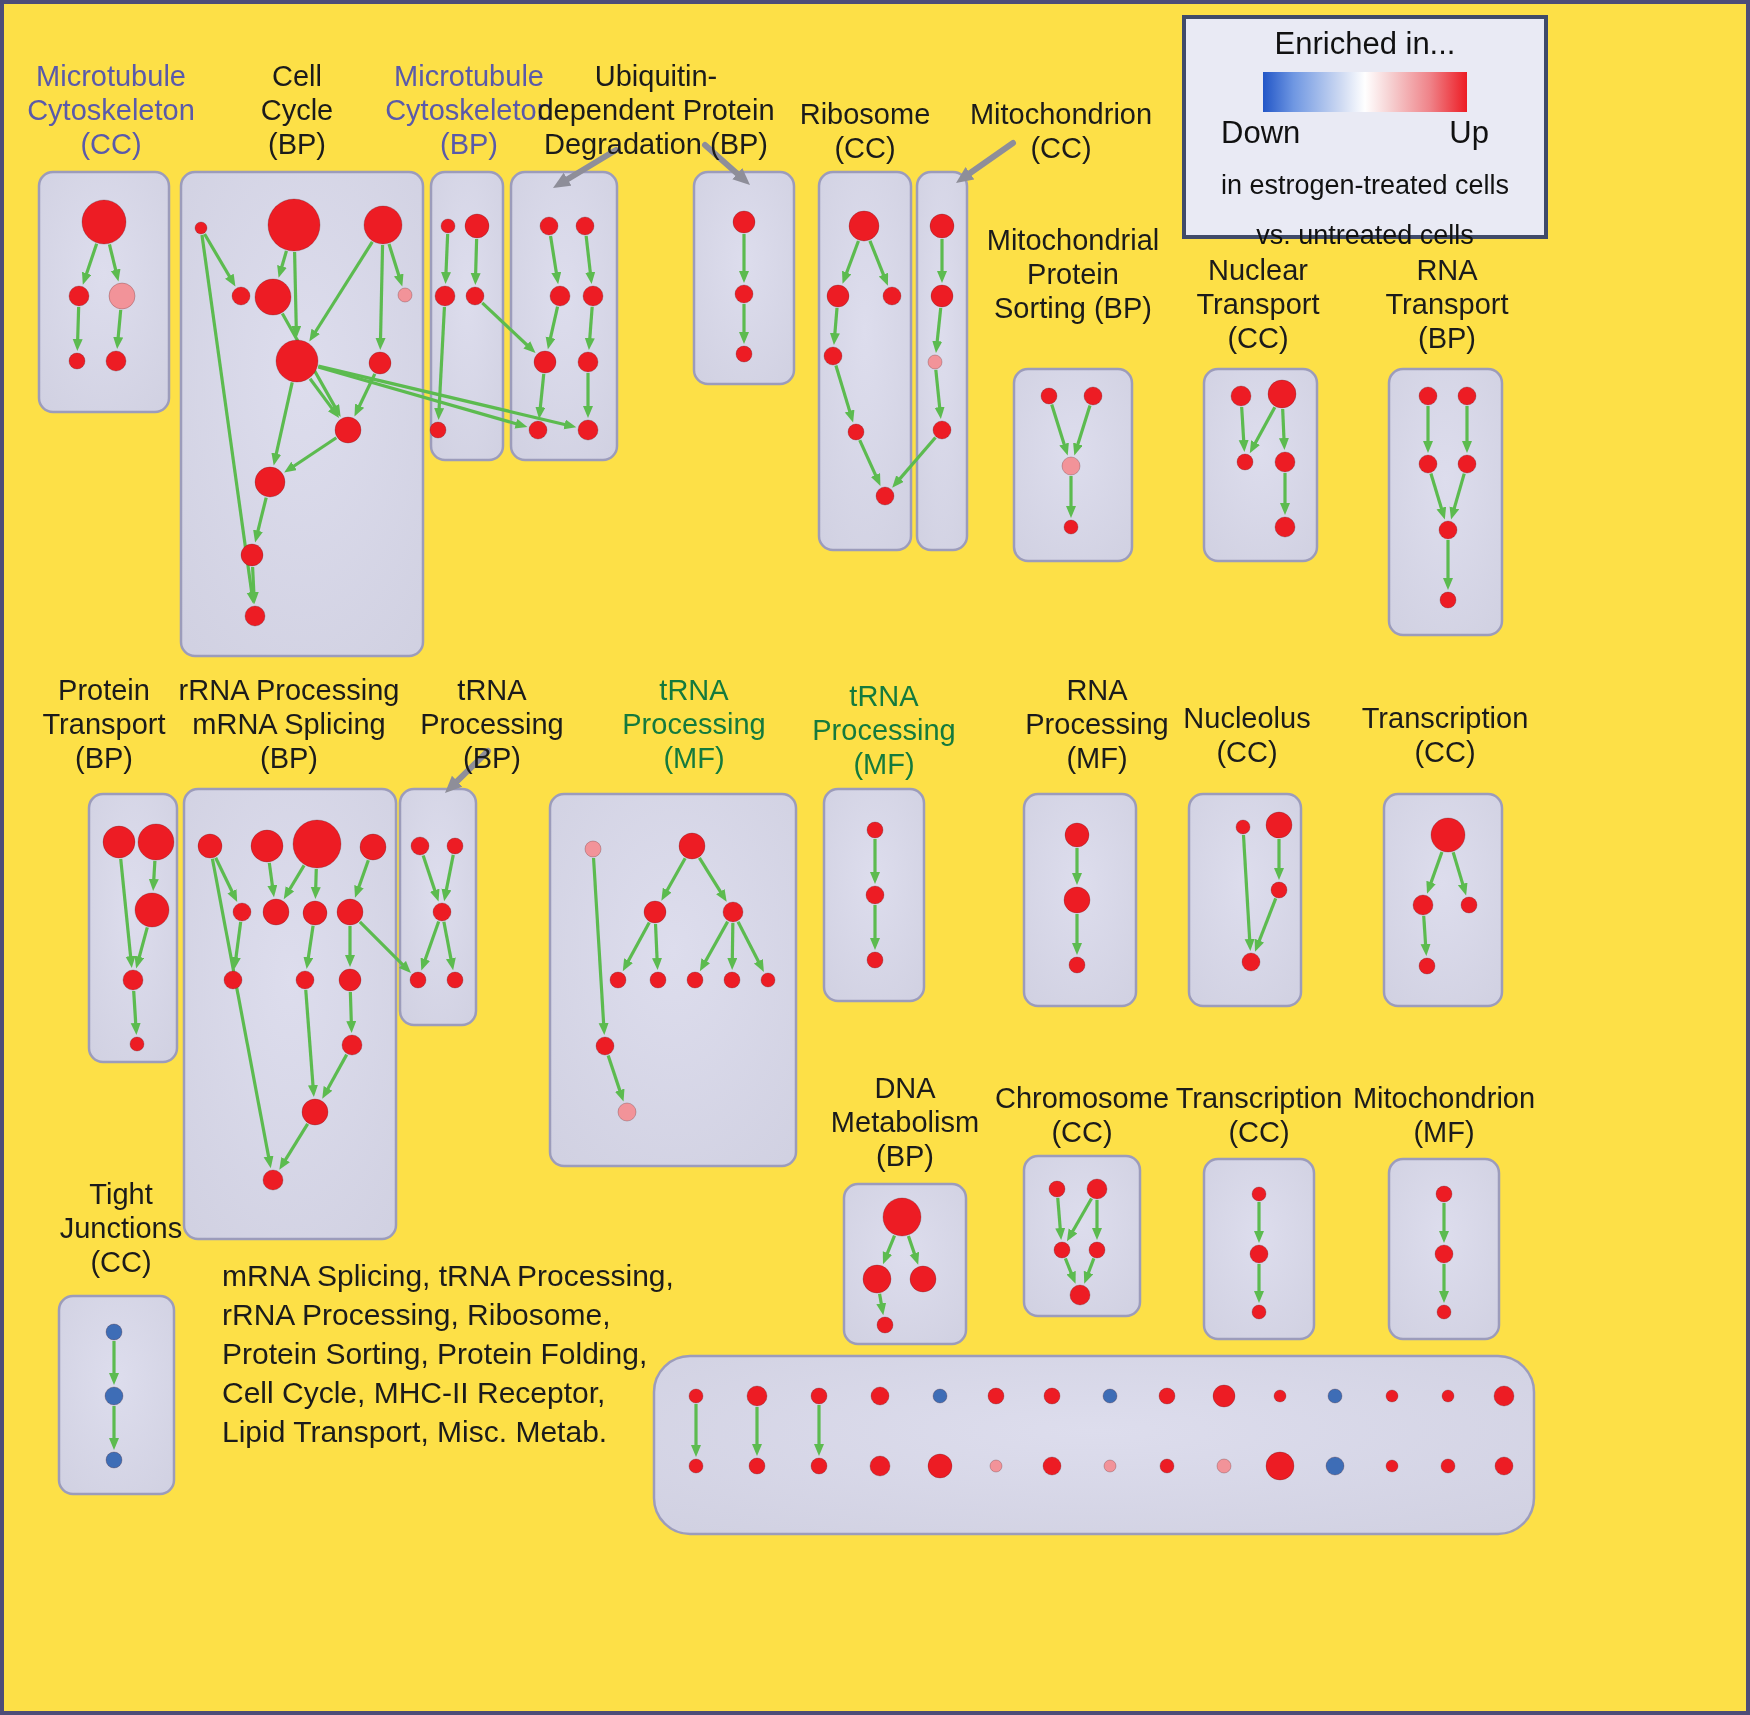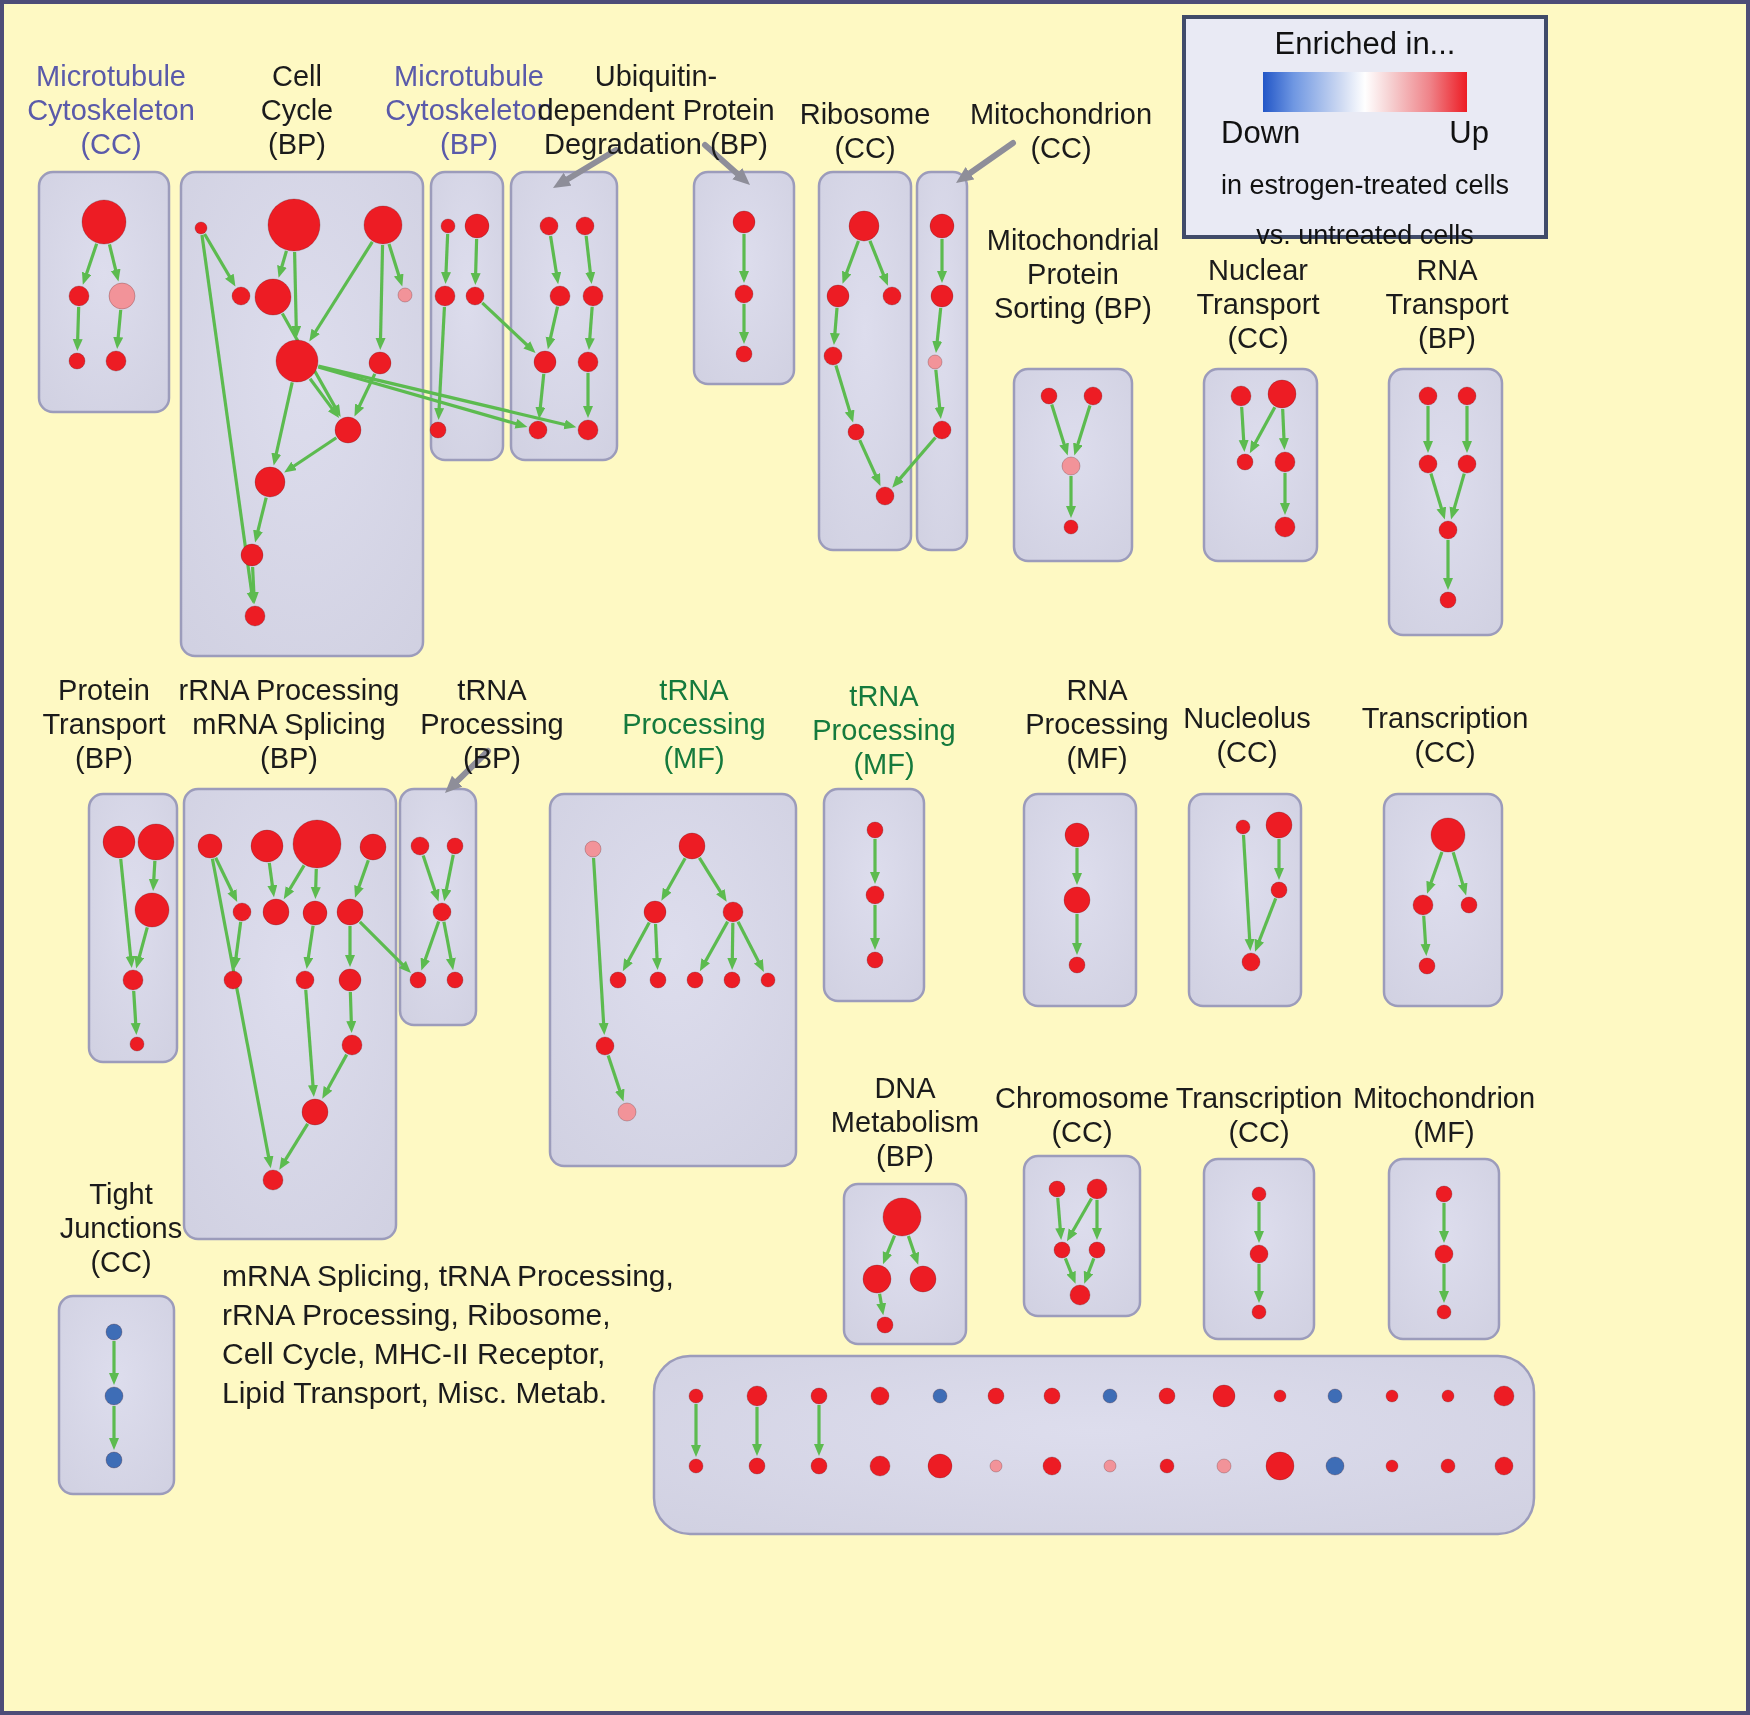--- a/index.html
+++ b/index.html
@@ -1,19 +1,19 @@
 <!DOCTYPE html>
 <html><head>
 <meta charset="utf-8">
 <style>
   html,body{margin:0;padding:0;background:#8f8fae;}
   #fig{
     position:relative;
     width:1750px;height:1715px;
-    background:#fef9c3;
+    background:#fde047;
     border:4px solid #4d4d78;
     box-sizing:border-box;
     overflow:hidden;
     font-family:"Liberation Sans", sans-serif;
   }
   #net{position:absolute;left:0;top:0;}
   .glabel{
     position:absolute;
     font-size:29px;
     line-height:1.17;
@@ -367,20 +367,21 @@
       <span>Down</span>
       <span>Up</span>
     </div>
     <div class="legend-sub">in estrogen-treated cells</div>
     <div class="legend-sub">vs. untreated cells</div>
   </div>
 
   <div class="misc-text">
     <div>mRNA Splicing, tRNA Processing,</div>
     <div>rRNA Processing, Ribosome,</div>
+    <div>Protein Sorting, Protein Folding,</div>
     <div>Cell Cycle, MHC-II Receptor,</div>
     <div>Lipid Transport, Misc. Metab.</div>
   </div>
 
 <div class="glabel" style="left: 12px; top: 56px; width: 190px; color: rgb(90, 90, 170);">Microtubule Cytoskeleton (CC)</div>
     <div class="glabel" style="left: 245px; top: 56px; width: 96px; color: rgb(27, 27, 27);">Cell Cycle (BP)</div>
     <div class="glabel" style="left: 370px; top: 56px; width: 190px; color: rgb(90, 90, 170);">Microtubule Cytoskeleton (BP)</div>
     <div class="glabel" style="left: 529.5px; top: 56px; width: 245px; color: rgb(27, 27, 27);">Ubiquitin-dependent Protein Degradation (BP)</div>
     <div class="glabel" style="left: 791px; top: 94px; width: 140px; color: rgb(27, 27, 27);">Ribosome (CC)</div>
     <div class="glabel" style="left: 957px; top: 94px; width: 200px; color: rgb(27, 27, 27);">Mitochondrion (CC)</div>

